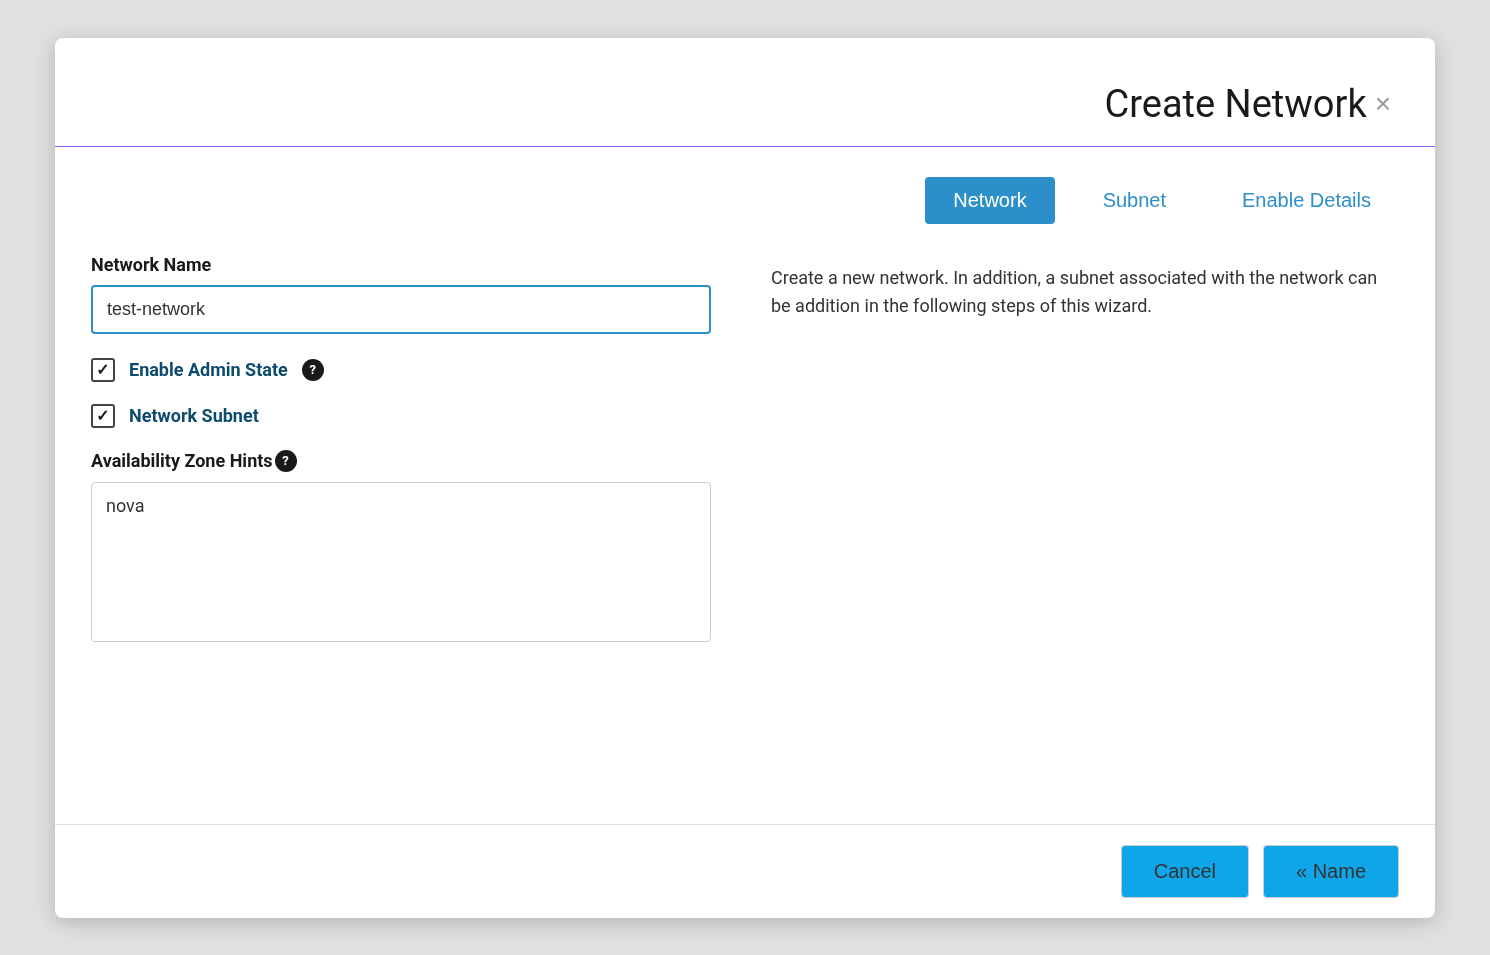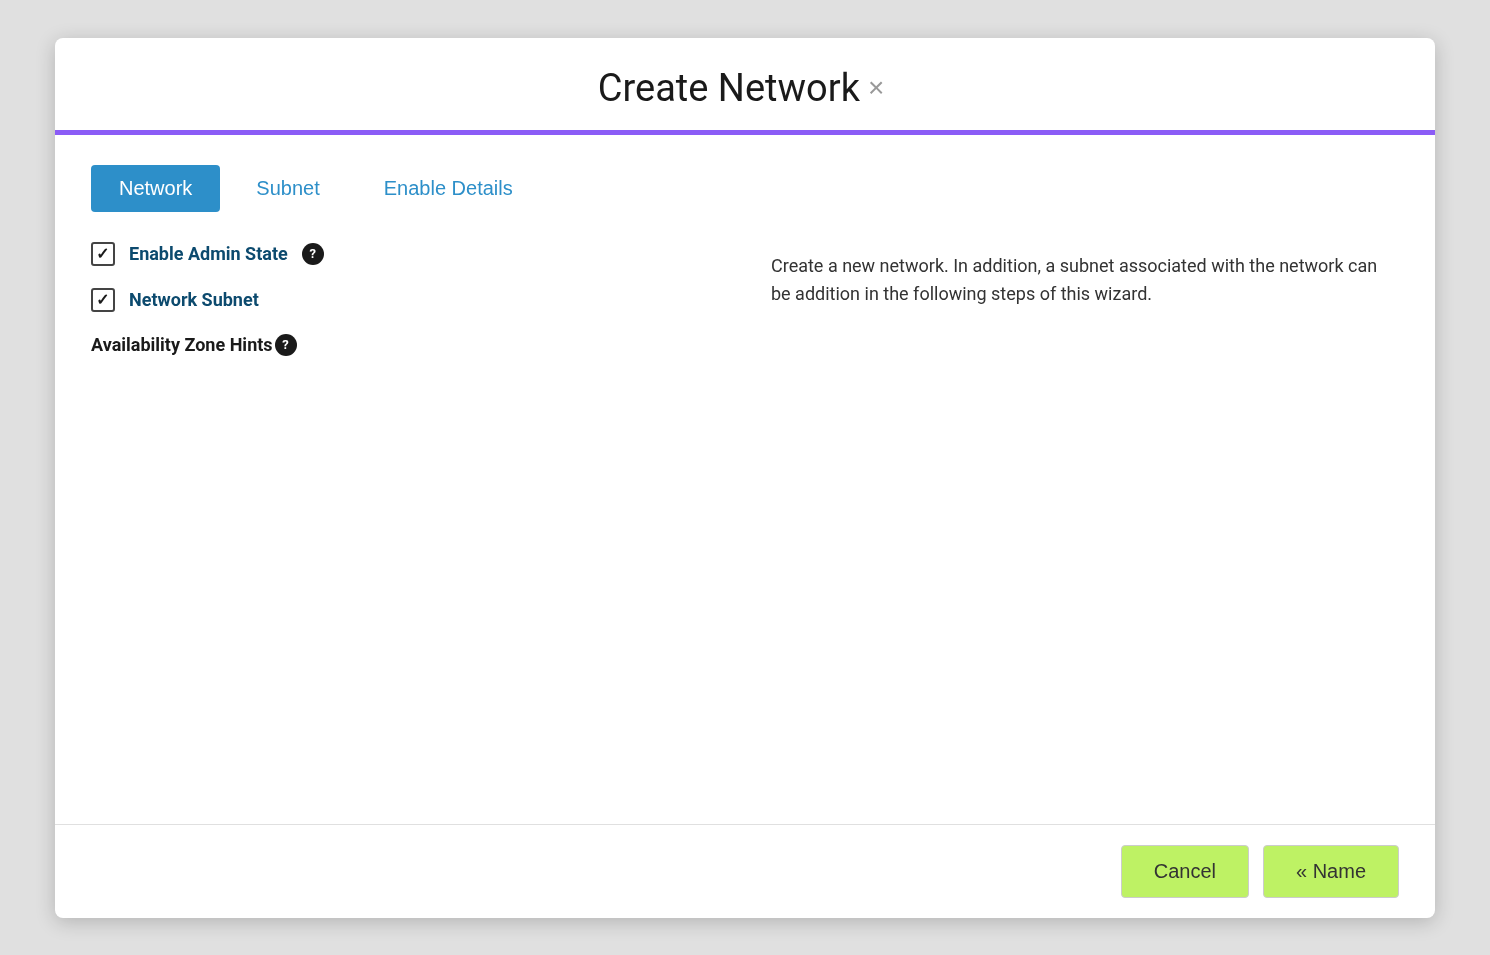--- a/index.html
+++ b/index.html
@@ -22,24 +22,24 @@
       border-radius: 8px;
       box-shadow: 0 4px 20px rgba(0,0,0,0.2);
       width: 1380px;
       min-height: 880px;
       display: flex;
       flex-direction: column;
       position: relative;
     }
 
     .dialog-header {
-      padding: 28px 36px 20px 36px;
-      border-bottom: 5px solid #8b5cf6;
-      display: flex;
-      justify-content: center;
+      padding: 44px 36px 20px 36px;
+      border-bottom: 1px solid #8b5cf6;
+      display: flex;
+      justify-content: flex-end;
       align-items: center;
     }
 
     .dialog-title {
       font-size: 38px;
       font-weight: 400;
       color: #1a1a1a;
     }
 
     .close-btn {
@@ -54,22 +54,23 @@
 
     .dialog-body {
       flex: 1;
       padding: 30px 36px;
       display: flex;
       flex-direction: column;
     }
 
     .tabs {
       display: flex;
-      gap: 0;
+      gap: 12px;
       margin-bottom: 30px;
+      justify-content: flex-end;
     }
 
     .tab {
       padding: 12px 28px;
       font-size: 20px;
       cursor: pointer;
       border-radius: 4px;
       border: none;
       background: none;
     }
@@ -196,21 +197,21 @@
       align-items: center;
       gap: 14px;
     }
 
     .btn {
       padding: 14px 32px;
       font-size: 20px;
       border-radius: 4px;
       cursor: pointer;
       border: 1px solid #ccc;
-      background: #bef264;
+      background: #0ea5e9;
       color: #333;
     }
 
     .btn-primary {
       background: #2d8fc9;
       color: white;
       border-color: #2d8fc9;
     }
 
     .availability-label-row {
@@ -235,37 +236,42 @@
     <div class="tabs">
       <button class="tab active">Network</button>
       <button class="tab inactive">Subnet</button>
       <button class="tab inactive">Enable Details</button>
     </div>
 
     <div class="content-area">
 
       <div class="form-section">
 
+        <div class="field-group">
+          <label class="field-label">Network Name</label>
+          <input class="text-input" type="text" value="test-network" style="">
+        </div>
 
         <div class="checkbox-row">
           <div class="custom-checkbox checked"></div>
           <span class="checkbox-label">Enable Admin State</span>
           <span class="help-icon">?</span>
         </div>
 
         <div class="checkbox-row">
           <div class="custom-checkbox checked"></div>
           <span class="checkbox-label">Network Subnet</span>
         </div>
 
         <div class="field-group">
           <div class="availability-label-row">
             <label class="field-label" style="margin-bottom:0;">Availability Zone Hints</label>
             <span class="help-icon">?</span>
           </div>
+          <textarea class="textarea-input" style="">nova</textarea>
         </div>
       </div>
 
       <div class="info-section">
         <p class="info-text">Create a new network. In addition, a subnet associated with the network can be addition in the following steps of this wizard.</p>
       </div>
     </div>
   </div>
 
   <div class="dialog-footer">

